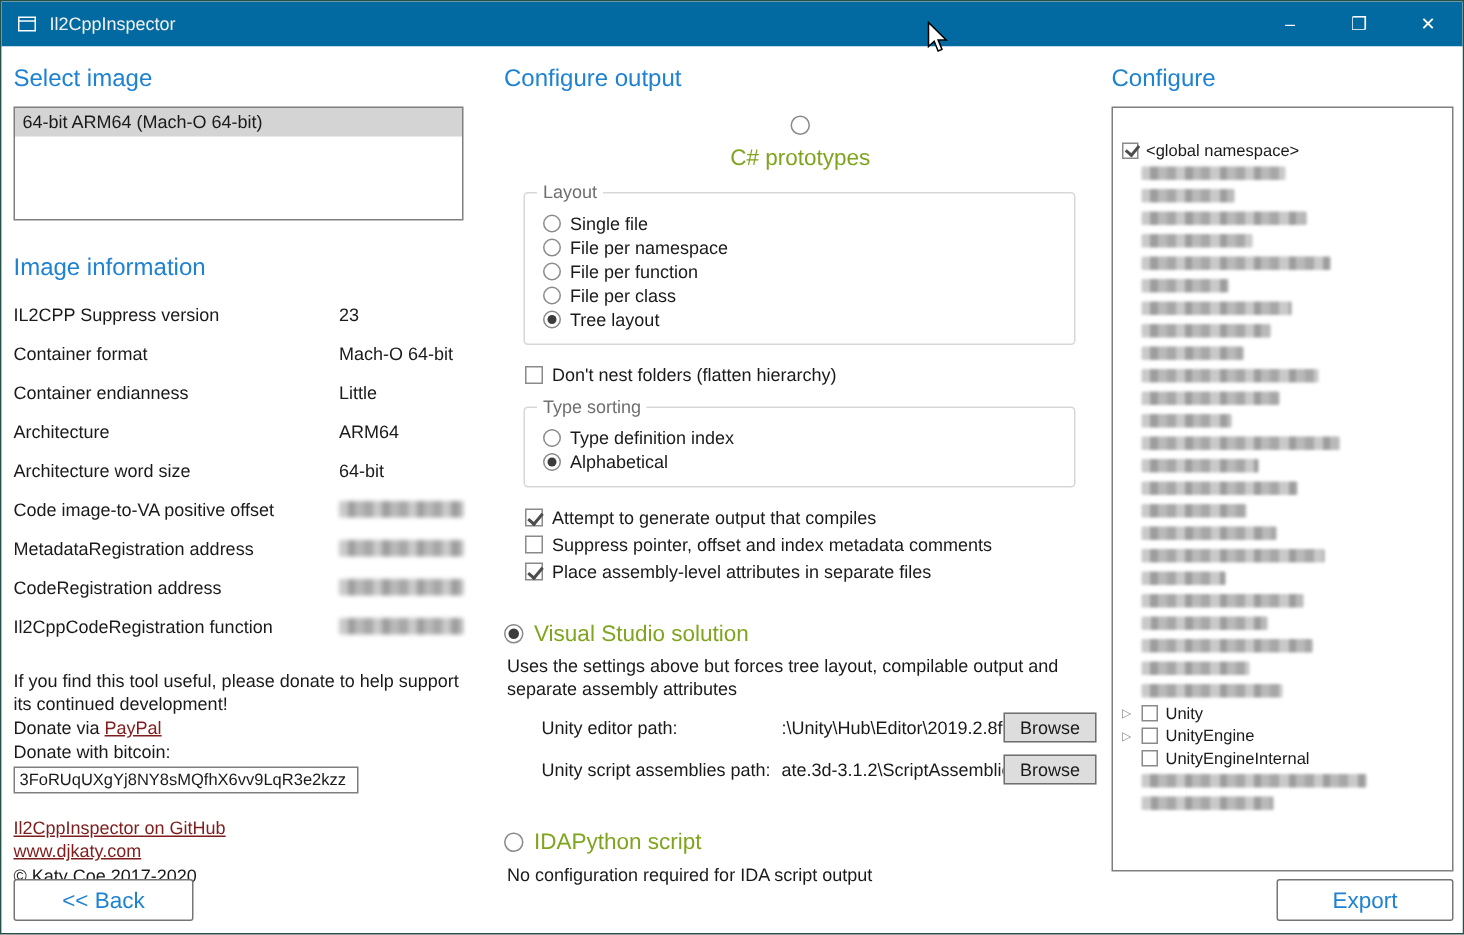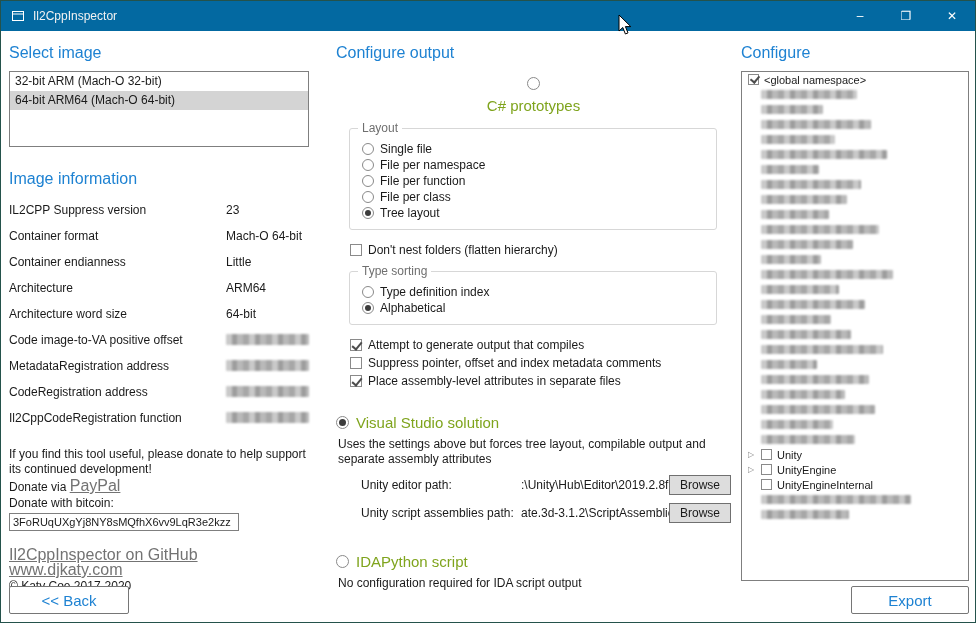--- a/index.html
+++ b/index.html
@@ -48,21 +48,21 @@
 
   .redacted-bar {
     display:inline-block; height:11px; border-radius:1px;
     background: repeating-linear-gradient(90deg,#c9c9c9 0 6px,#9d9d9d 6px 11px,#b9b9b9 11px 17px,#a7a7a7 17px 23px);
     filter: blur(1.3px);
   }
   .info-value.redacted-bar { width:74px; margin-top:1px; }
 
   .donate-text { margin-top:10px; font-size:12px; line-height:15px; color:#1a1a1a; }
   .donate-line { margin-top:1px; font-size:12px; line-height:15px; color:#1a1a1a; }
-  .link { color:#737373; text-decoration:underline; cursor:pointer; font-size:16px; }
+  .link { color:#7f1d1d; text-decoration:underline; cursor:pointer; font-size:12px; }
   .bitcoin-input {
     margin-top:2px; width:230px; height:18px; border:1px solid #7f7f7f;
     font-family:"Liberation Sans", sans-serif; font-size:11px; padding:0 3px; color:#1a1a1a;
   }
   .block-link { display:block; line-height:15px; }
   .gh-link { margin-top:16px; }
   .copyright { margin-top:2px; font-size:12px; color:#1a1a1a; line-height:15px; }
 
   .big-btn {
     position:absolute; bottom:10px; height:28px; background:#fff;
@@ -111,21 +111,21 @@
 
   .path-row { display:flex; align-items:center; margin:8px 0 0 25px; width:370px; }
   .path-label { width:160px; flex:none; font-size:12px; color:#1a1a1a; }
   .path-value { flex:1; text-align:right; padding-right:8px; font-size:12px; color:#1a1a1a; white-space:nowrap; overflow:hidden; }
   .browse-btn {
     width:62px; height:20px; flex:none; background:#ddd; border:1px solid #707070;
     font-family:"Liberation Sans", sans-serif; font-size:12px; color:#1a1a1a; cursor:pointer;
   }
 
   
-  .ns-list { margin-top:8px; height:510px; padding-top:0; }
+  .ns-list { margin-top:8px; height:510px; padding-top:21px; }
   .ns-row { display:flex; align-items:center; height:15px; padding-left:6px; font-size:11px; color:#1a1a1a; }
   .ns-row .checkbox { width:11px; height:11px; margin-right:5px; }
   .ns-row .checkbox.on::after { left:2.5px; top:-1px; width:4px; height:7px; }
   .ns-label { white-space:nowrap; }
   .expander { width:13px; flex:none; font-size:8px; color:#8a8a8a; line-height:15px; }
   .expander-spacer { width:13px; flex:none; }
   .ns-bar { filter: blur(1.2px); height:9px; }
 </style>
 </head>
 <body>
@@ -149,21 +149,20 @@
 
   <svg class="cursor-svg" width="16" height="22" viewBox="0 0 16 22">
     <path d="M1,1 L1,17 L4.8,13.5 L7.4,20 L10,18.9 L7.4,12.6 L12.8,12.6 Z" fill="#ffffff" stroke="#000000" stroke-width="1"></path>
   </svg>
 
   <div class="content">
 
     <div class="col col-left">
       <div class="heading">Select image</div>
       <div class="listbox image-list">
-          <div class="list-item">32-bit ARM (Mach-O 32-bit)</div>
           <div class="list-item selected">64-bit ARM64 (Mach-O 64-bit)</div>
         </div>
 
       <div class="heading second">Image information</div>
       <div class="info-table">
           <div class="info-row">
             <div class="info-key">IL2CPP Suppress version</div>
             <div class="info-value">23</div>
           </div>
           <div class="info-row">

